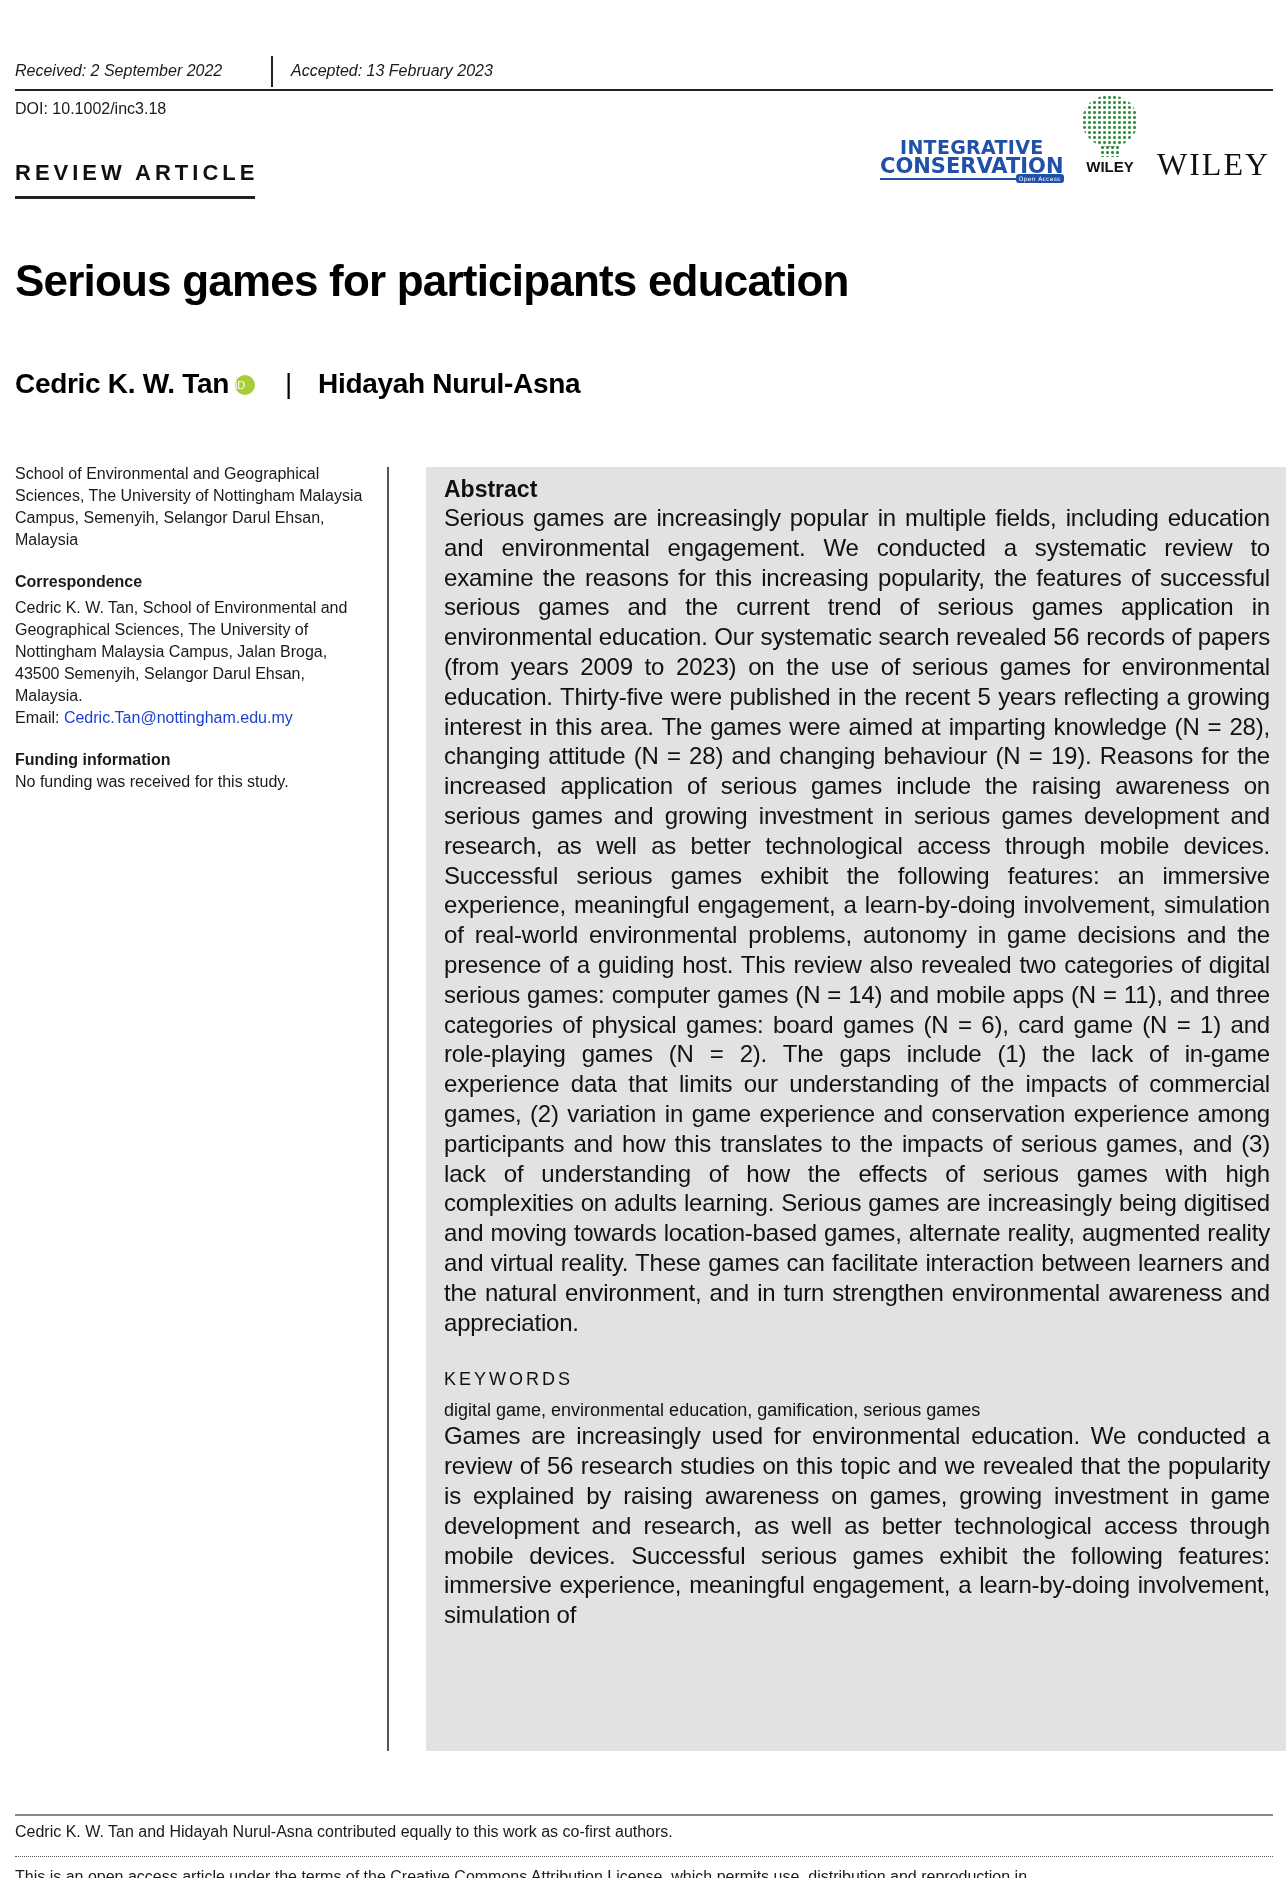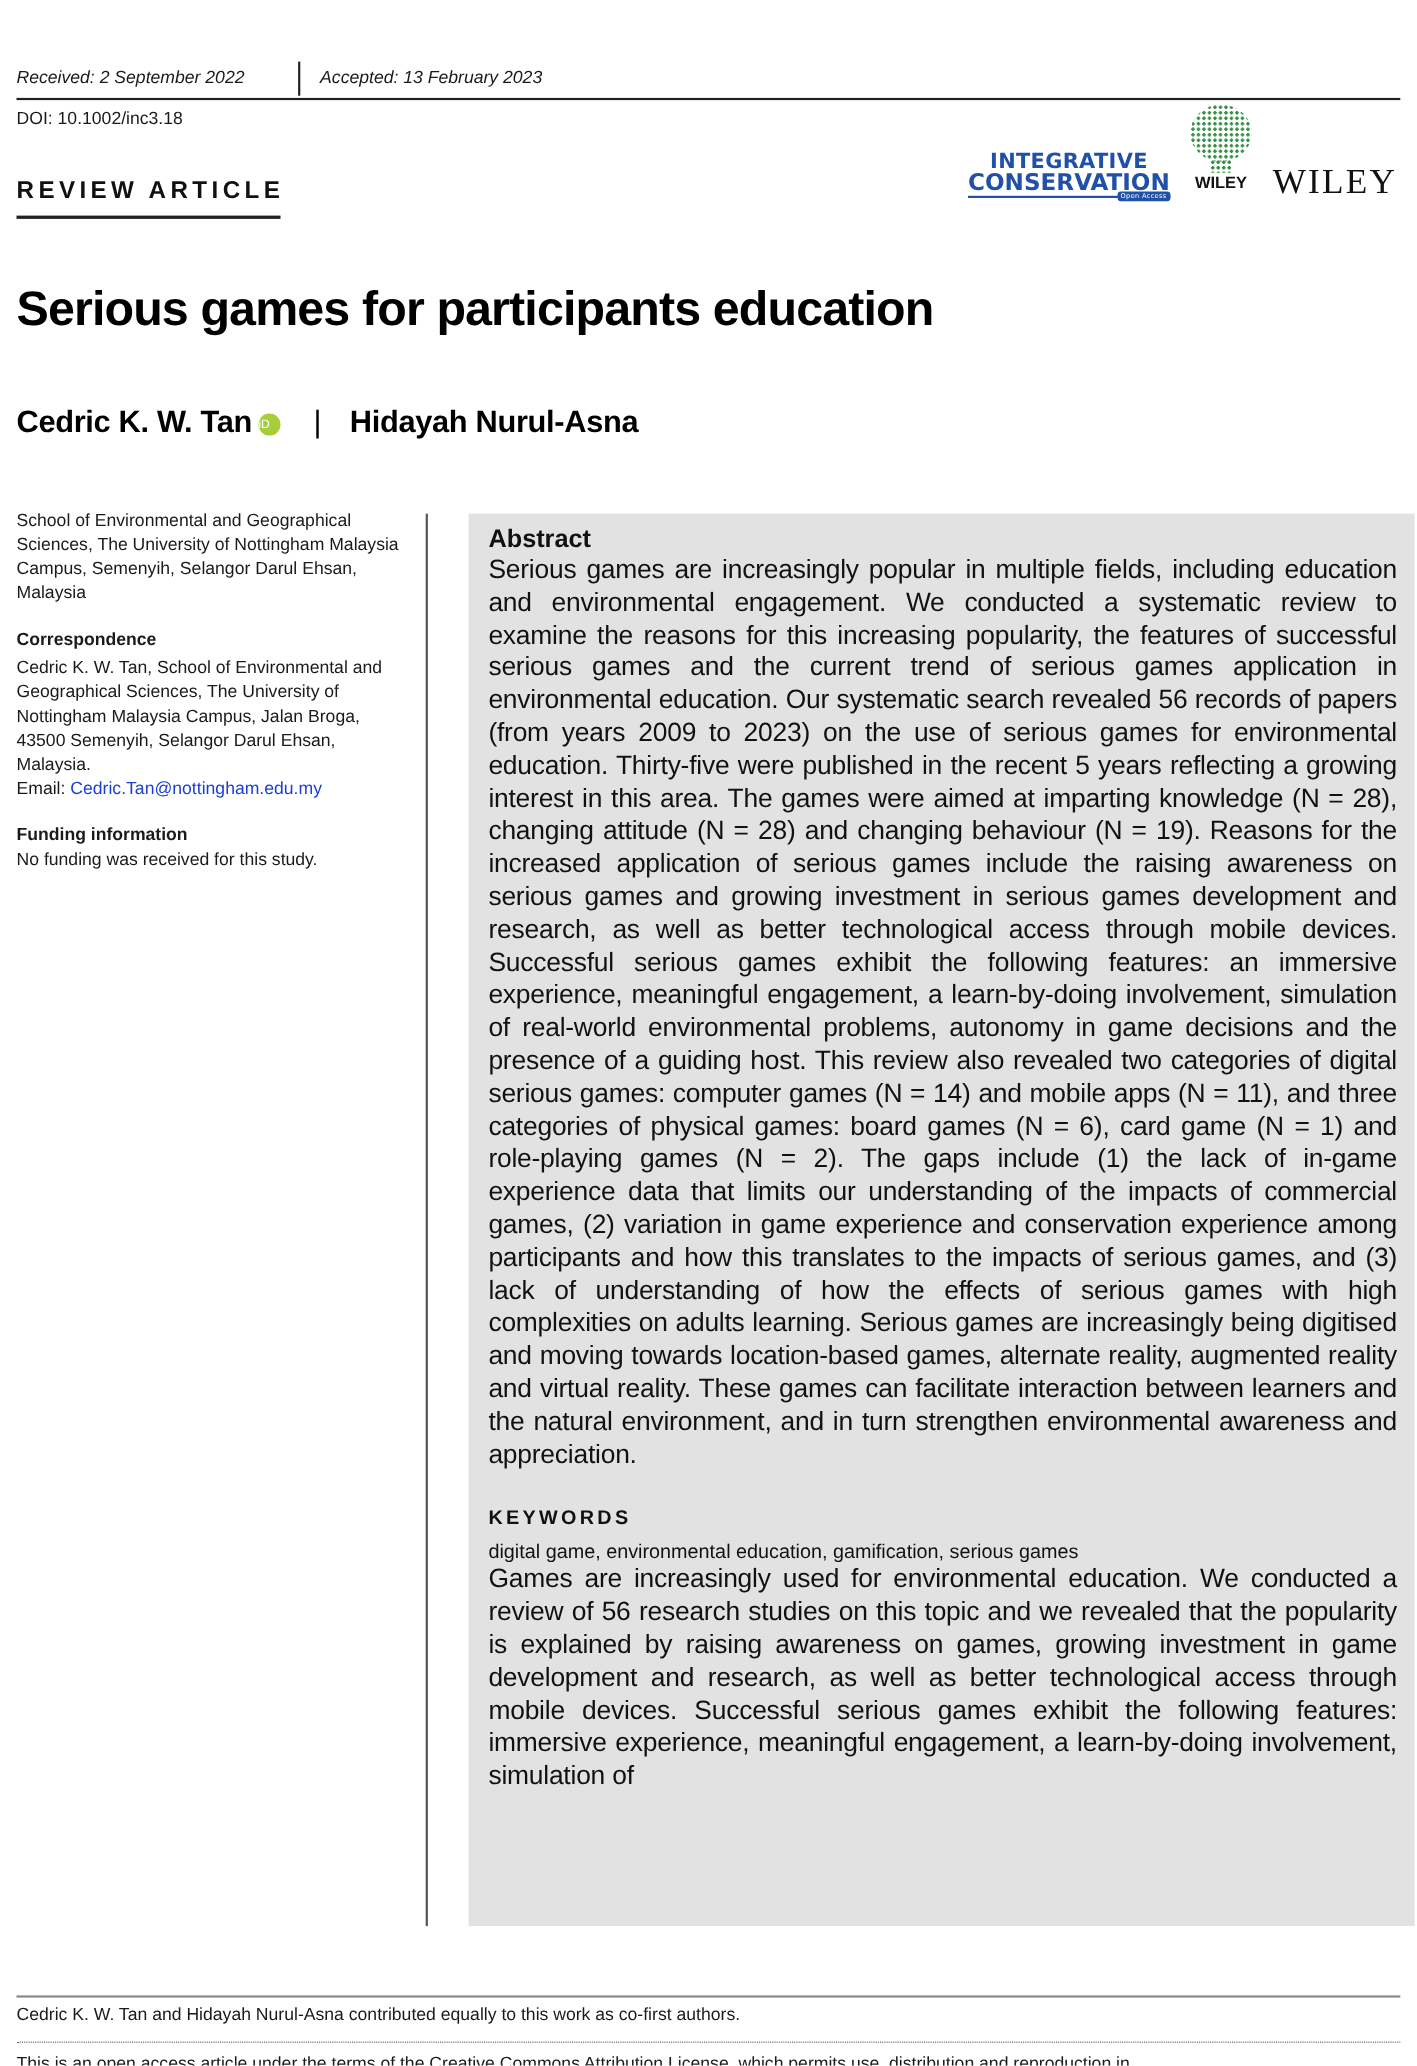--- a/index.html
+++ b/index.html
@@ -86,21 +86,21 @@
   .abox {
     left: 426px; top: 467px; width: 860px; height: 1284px; background: #e2e2e2;
   }
   .abox-inner { position: absolute; left: 18px; top: 8px; width: 826px; }
   .abox h2 { margin: 0; font-size: 23px; font-weight: bold; line-height: 28px; color: #111; }
   .abox p {
     margin: 0; font-size: 24px; line-height: 29.8px; text-align: justify; color: #111;
     hyphens: manual; letter-spacing: -0.2px;
   }
   .kw-head {
-    margin-top: 32px; font-size: 18px; font-weight: bold; letter-spacing: 3px; color: #111;
+    margin-top: 32px; font-size: 18px; font-weight: normal; letter-spacing: 3px; color: #111;
   }
   .kw-list { margin-top: 10px; font-size: 18px; color: #111; }
   .pls-head { margin-top: 58px !important; }
 
   
   .foot-rule { left: 15px; top: 1814px; width: 1258px; height: 1.5px; background: #888; }
   .foot-note { left: 15px; top: 1823px; font-size: 16px; color: #1a1a1a; white-space: nowrap; }
   .foot-dots { left: 15px; top: 1856px; width: 1258px; border-top: 1.5px dotted #555; }
   .foot-license {
     left: 15px; top: 1866px; font-size: 16px; color: #1a1a1a; white-space: nowrap;

